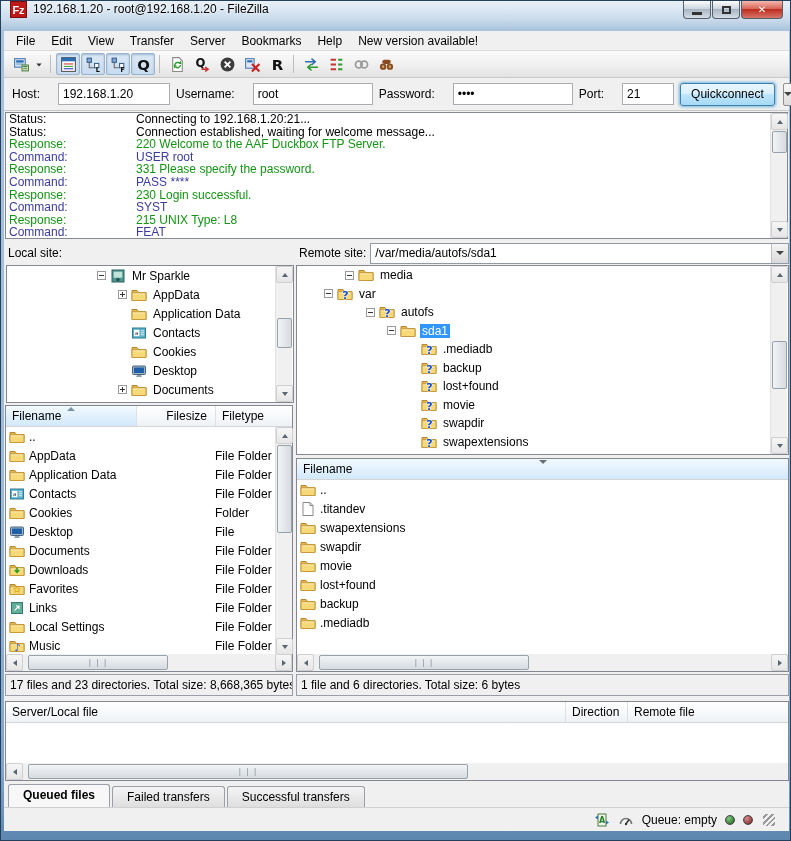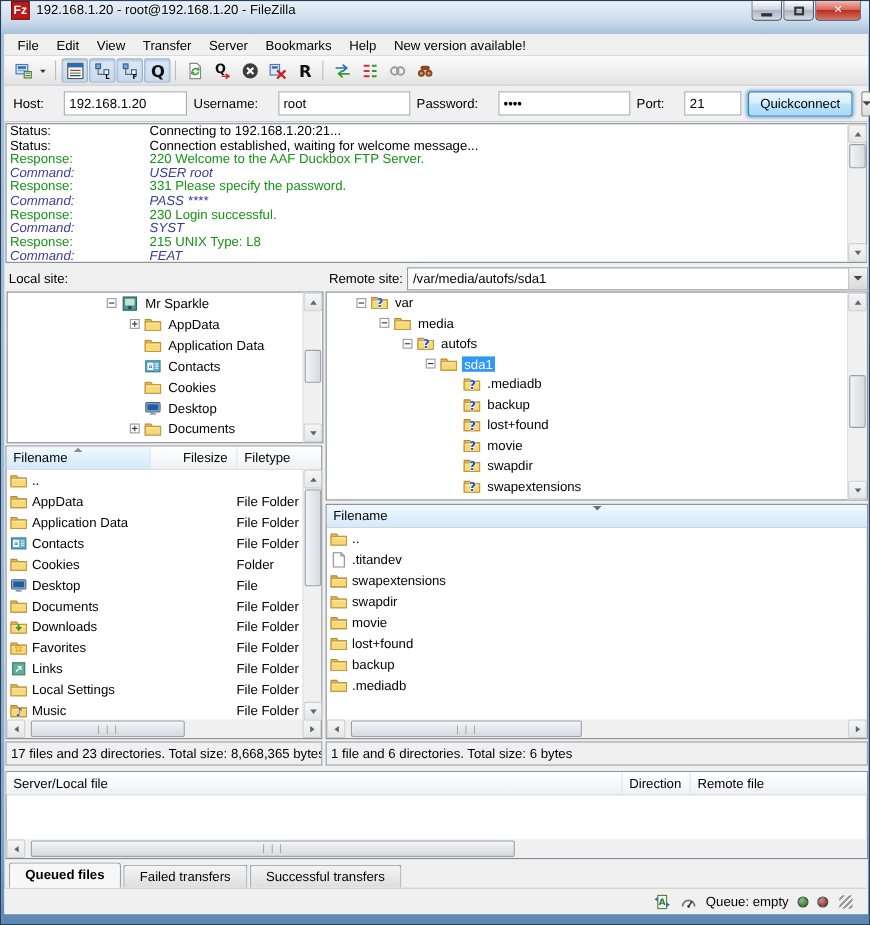--- a/index.html
+++ b/index.html
@@ -48,21 +48,21 @@
   #qc-host { width:112px; } #qc-user { width:120px; } #qc-pass { width:120px; } #qc-port { width:52px; }
   #quickconnect-btn { height:23px; padding:0 10px; font:inherit; border:1px solid #3c7fb1; border-radius:3px;
     background:linear-gradient(180deg,#eaf6fd,#d9f0fc 45%,#bee6fd 50%,#a7d9f5); box-shadow:0 0 3px 1px #74b2dc; }
   #qc-split { width:18px; height:23px; margin-left:2px; border:1px solid #8e8f8f; border-radius:2px;
     background:linear-gradient(180deg,#f7f7f7,#ddd); display:flex; align-items:center; justify-content:center; }
 
   #log { left:1px; top:81px; width:783px; height:127px; background:#fff; border:1px solid #828790; overflow:hidden; }
   .log-line { display:flex; line-height:12.6px; white-space:nowrap; }
   .log-line .lbl { width:130px; flex:none; padding-left:3px; }
   .log-line.status { color:#000; }
-  .log-line.command { color:#3b3b9e;font-style:italic; }
+  .log-line.command { color:#3b3b9e; }
   .log-line.response { color:#149414; }
   #log-vscroll { position:absolute; right:2px; top:82px; }
 
   .sitebar { height:22px; display:flex; align-items:center; gap:4px; }
   #local-sitebar { left:1px; top:211px; width:288px; }
   #remote-sitebar { left:292px; top:211px; width:493px; }
   .combo { flex:1; height:21px; border:1px solid #8e9aa6; background:#fff; display:flex; align-items:center; }
   .combo .path { flex:1; padding-left:4px; white-space:nowrap; overflow:hidden; }
   .combo .drop { width:17px; height:19px; background:linear-gradient(180deg,#f4f4f4,#d9d9d9); border-left:1px solid #c0c0c0;
     display:flex; align-items:center; justify-content:center; }
@@ -581,34 +581,34 @@
           <span class="tri t-up"></span>
         </div>
       <div class="sb-thumb" style="top:52px;height:30px;"></div>
       <div class="sb-btn dn">
           <span class="tri t-dn"></span>
         </div>
     </div>
 
     <div id="remote-tree" class="treepane">
 
+        <div class="tree-row exp-minus" style="--lvl: 2;">
+          <span class="expander"></span>
+          <svg class="icon">
+            <use href="#folder-icon"></use>
+          </svg>
+          <span class="tree-label">media</span>
+        </div>
+
         <div class="tree-row exp-minus" style="--lvl: 1;">
           <span class="expander"></span>
           <svg class="icon">
             <use href="#folder-question-icon"></use>
           </svg>
           <span class="tree-label">var</span>
-        </div>
-
-        <div class="tree-row exp-minus" style="--lvl: 2;">
-          <span class="expander"></span>
-          <svg class="icon">
-            <use href="#folder-icon"></use>
-          </svg>
-          <span class="tree-label">media</span>
         </div>
 
         <div class="tree-row exp-minus" style="--lvl: 3;">
           <span class="expander"></span>
           <svg class="icon">
             <use href="#folder-question-icon"></use>
           </svg>
           <span class="tree-label">autofs</span>
         </div>
 

